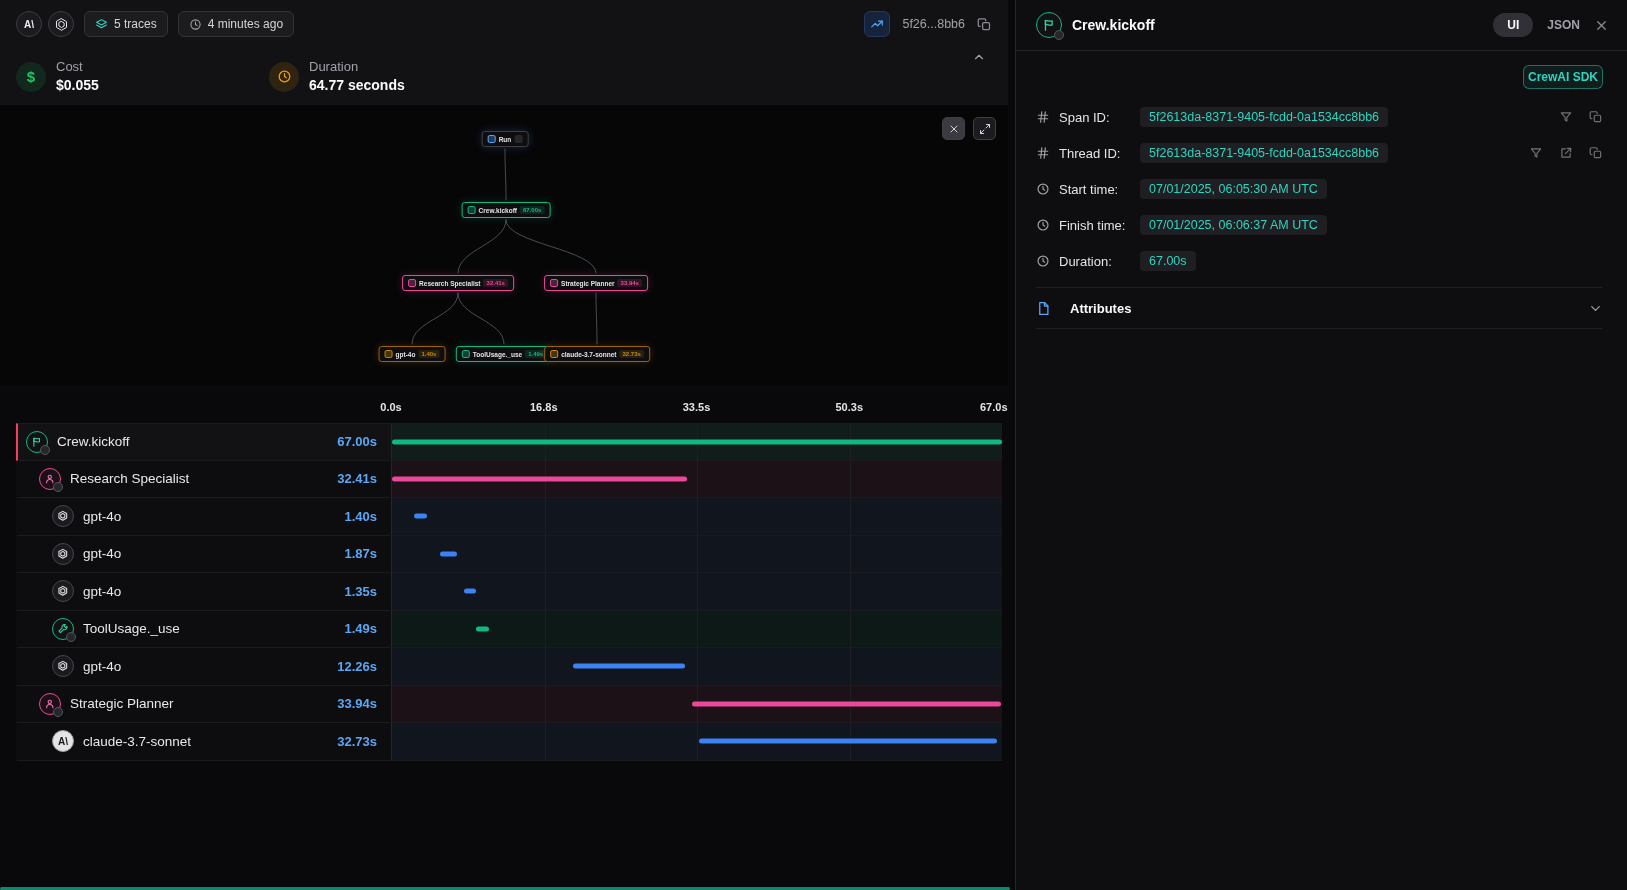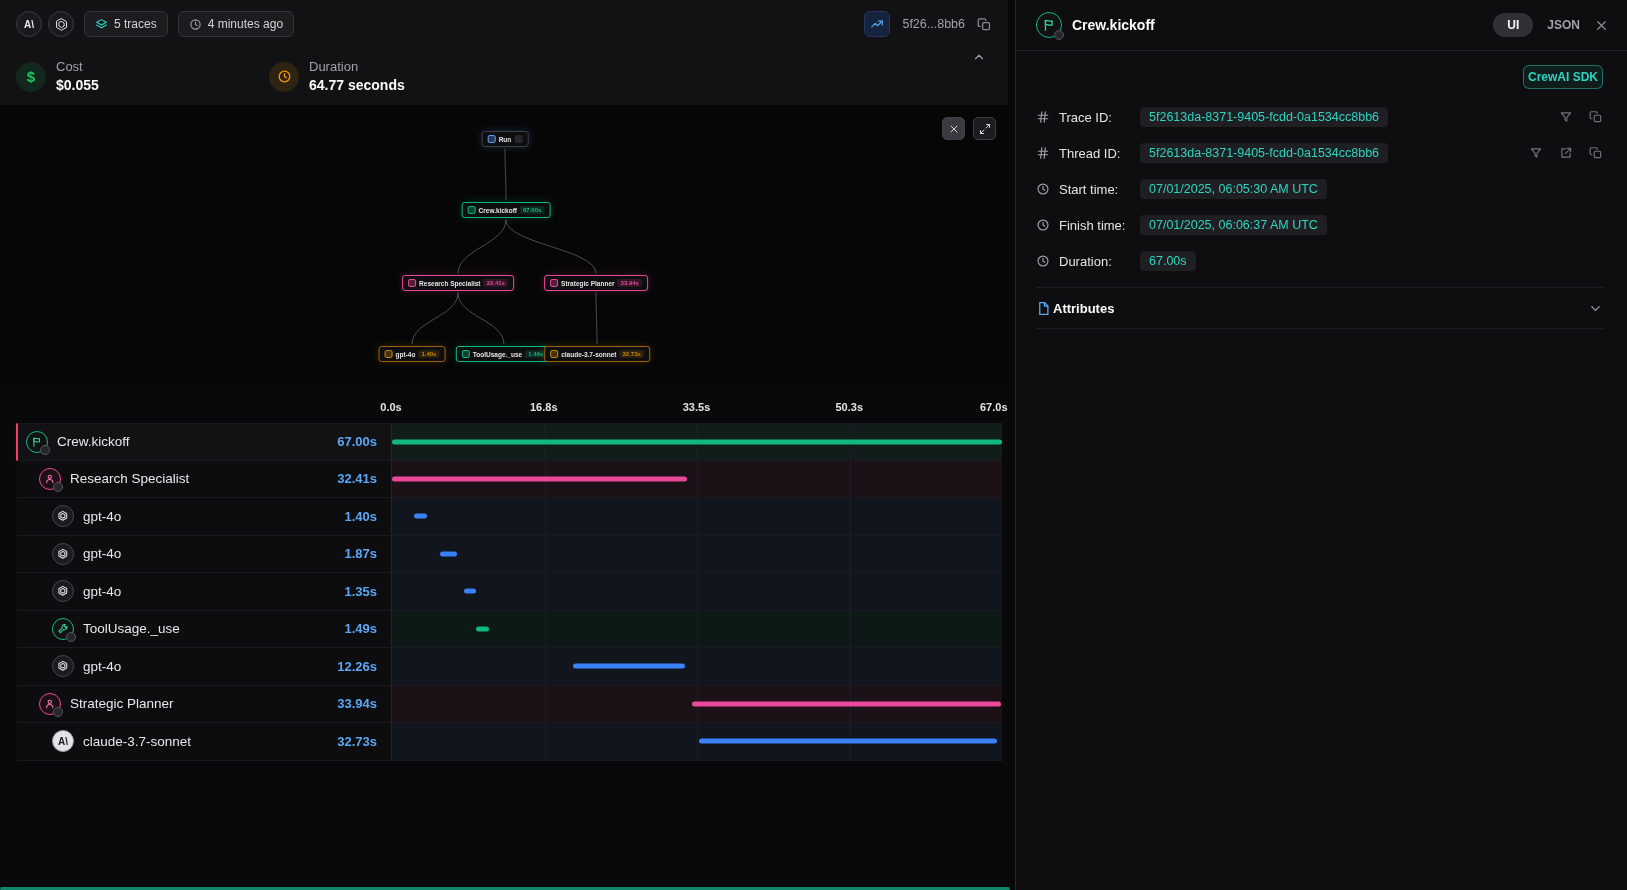--- a/index.html
+++ b/index.html
@@ -93,21 +93,21 @@
   .sdk-badge { font-size:12px; font-weight:600; color:#2dd4bf; border:1px solid rgba(45,212,191,.45);
     background:rgba(45,212,191,.08); border-radius:6px; padding:4px 4px; cursor:pointer; }
   .field-row { display:flex; align-items:center; height:36px; gap:9px; }
   .field-row .f-ic { display:flex; color:#a1a1aa; flex:none; }
   .field-row .f-ic svg { width:14px; height:14px; }
   .f-label { min-width:72px; font-size:13px; color:#e4e4e7; }
   .f-value { background:#1f1f23; color:#2dd4bf; font-size:12.5px; padding:3px 9px; border-radius:4px; white-space:nowrap; }
   .f-actions { margin-left:auto; display:flex; gap:16px; color:#71717a; }
   .f-actions span { display:flex; cursor:pointer; }
   .f-actions svg { width:14px; height:14px; }
-  .attr-row { display:flex; align-items:center; gap:2px; height:40px; cursor:pointer; }
+  .attr-row { display:flex; align-items:center; gap:19px; height:40px; cursor:pointer; }
   .attr-row .f-ic { color:#5ba7f5; display:flex; }
   .attr-row .f-ic svg { width:15px; height:15px; }
   .attr-label { font-size:13px; font-weight:700; color:#fafafa; }
   .attr-chev { margin-left:auto; color:#a1a1aa; display:flex; }
   .attr-chev svg { width:15px; height:15px; }
   .sb-div2 { height:1px; background:#1f1f23; }
 
   .hscrollbar { position:absolute; left:0; bottom:0; width:1010px; height:3px; background:#0f9d7c; opacity:.85; border-radius:2px; cursor:pointer; }
 </style>
 </head>
@@ -477,21 +477,21 @@
       <div class="sdk-row">
         <span class="sdk-badge">CrewAI SDK</span>
       </div>
       <div>
           <div class="field-row">
             <span class="f-ic">
               <svg viewBox="0 0 24 24">
                 <path d="M4 9h16M4 15h16M10 3 8 21M16 3l-2 18"></path>
               </svg>
             </span>
-    <span class="f-label">Trace ID:</span>
+    <span class="f-label">Span ID:</span>
     <span class="f-value">5f2613da-8371-9405-fcdd-0a1534cc8bb6</span>
     <span class="f-actions">
               <span>
                 <svg viewBox="0 0 24 24">
                   <path d="M4 5h16l-6.5 7.5V19l-3-1.8v-4.7z"></path>
                 </svg>
               </span>
               <span>
                 <svg viewBox="0 0 24 24">
                   <rect x="9" y="9" width="11" height="11" rx="2"></rect>

